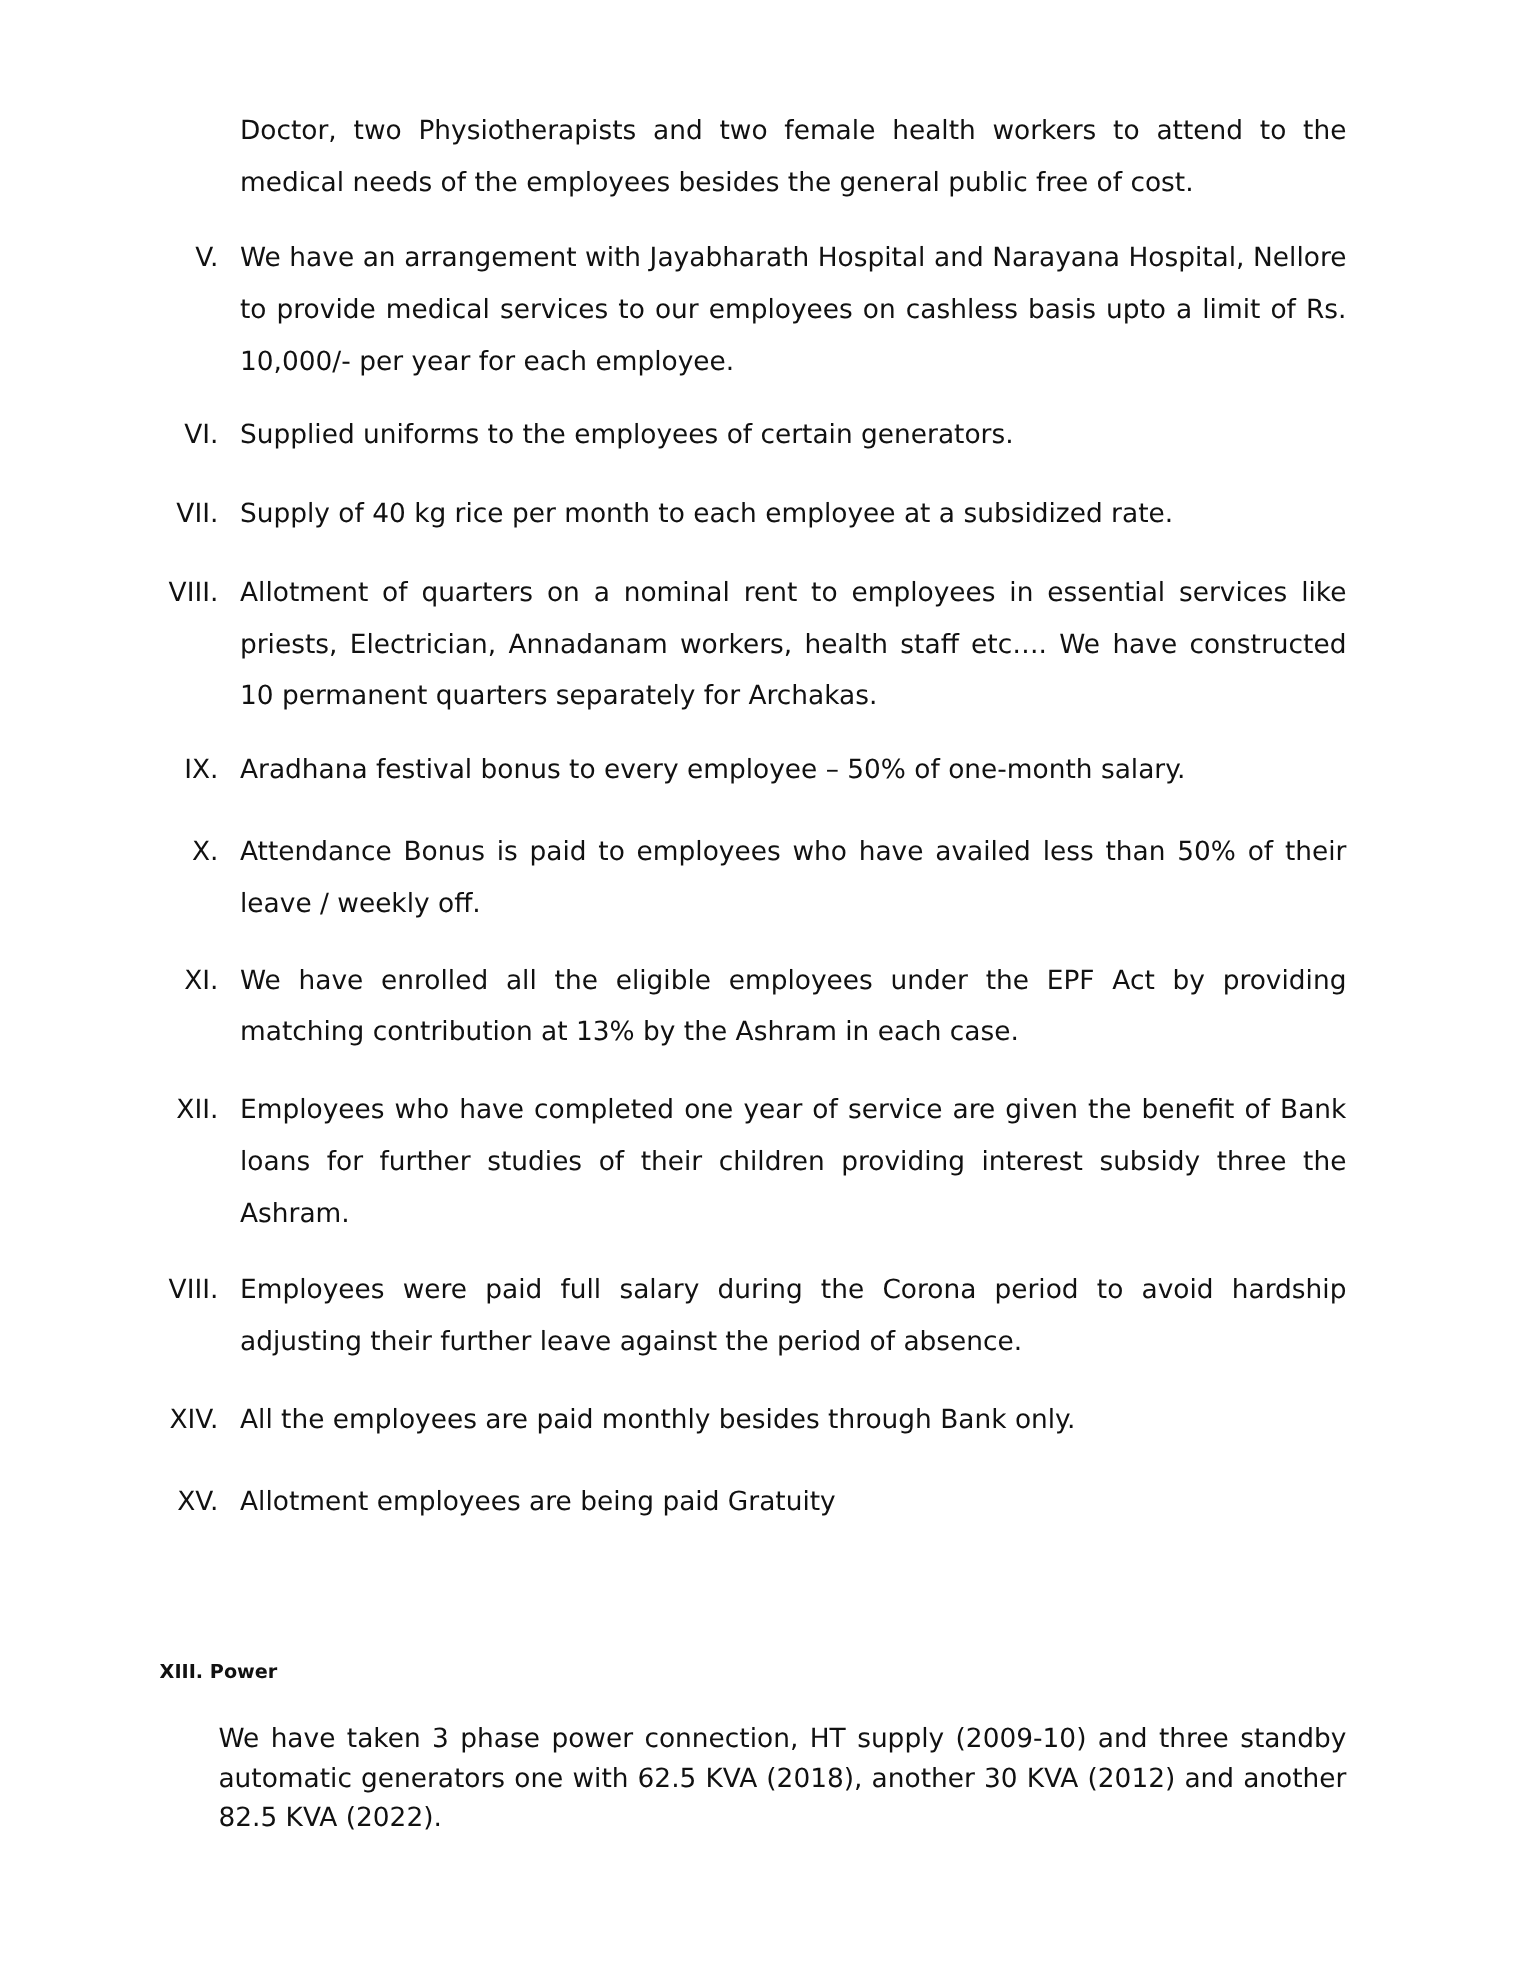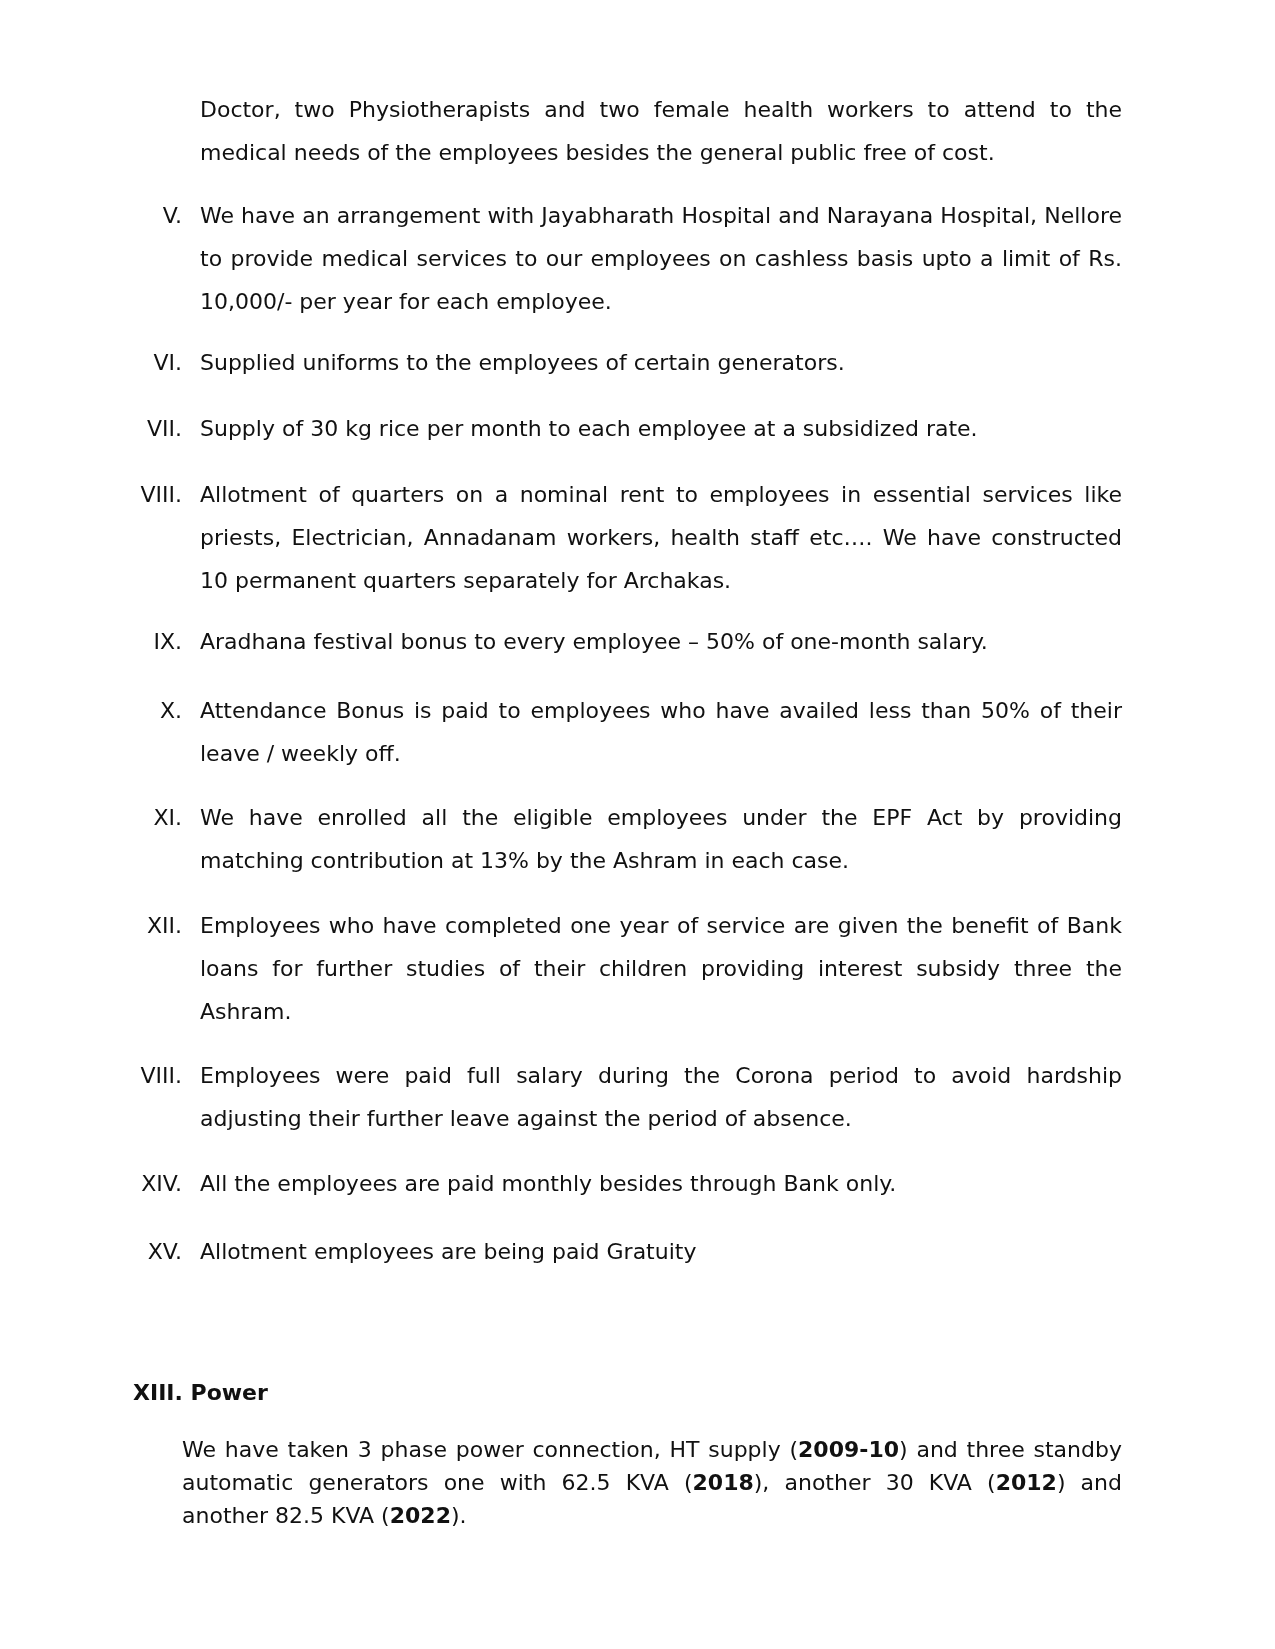--- a/index.html
+++ b/index.html
@@ -2,24 +2,24 @@
 <html><head>
 <meta charset="utf-8">
 <style>
   html, body { margin: 0; padding: 0; background: #ffffff; }
   body { width: 1275px; height: 1649px; position: relative; overflow: hidden;
          font-family: "DejaVu Sans", sans-serif; color: #111111; }
   .page { position: absolute; left: 0; top: 0; width: 1270px; height: 1649px; border-radius: 14px; }
   .item { position: absolute; left: 110px; width: 1012px; font-size: 22px; line-height: 43px; }
   .num { position: absolute; left: 0; width: 72px; text-align: right; }
   .txt { position: absolute; left: 90px; width: 922px; text-align: justify; text-align-last: left; }
-  .heading { position: absolute; left: 133px; font-size: 22px; font-weight: bold; line-height: 30px; text-align: center; }
+  .heading { position: absolute; left: 133px; font-size: 16px; font-weight: bold; line-height: 30px; text-align: center; }
   .para { position: absolute; left: 182px; width: 940px; font-size: 22px; line-height: 33px;
           text-align: justify; text-align-last: left; }
-  .para b { font-weight: bold; }
+  .para b { font-weight: normal; }
 </style>
 </head>
 <body>
 
 <div class="page">
 
   <div class="item" style="top:88px;">
     <div class="txt">Doctor, two Physiotherapists and two female health workers to attend to the medical needs of the employees besides the general public free of cost.</div>
   </div>
 
@@ -28,21 +28,21 @@
     <div class="txt">We have an arrangement with Jayabharath Hospital and Narayana Hospital, Nellore to provide medical services to our employees on cashless basis upto a limit of Rs. 10,000/- per year for each employee.</div>
   </div>
 
   <div class="item" style="top:341px;">
     <div class="num">VI.</div>
     <div class="txt">Supplied uniforms to the employees of certain generators.</div>
   </div>
 
   <div class="item" style="top:407px;">
     <div class="num">VII.</div>
-    <div class="txt">Supply of 30 kg rice per month to each employee at a subsidized rate.</div>
+    <div class="txt">Supply of 40 kg rice per month to each employee at a subsidized rate.</div>
   </div>
 
   <div class="item" style="top:473px;">
     <div class="num">VIII.</div>
     <div class="txt">Allotment of quarters on a nominal rent to employees in essential services like priests, Electrician, Annadanam workers, health staff etc…. We have constructed 10 permanent quarters separately for Archakas.</div>
   </div>
 
   <div class="item" style="top:620px;">
     <div class="num">IX.</div>
     <div class="txt">Aradhana festival bonus to every employee – 50% of one-month salary.</div>

